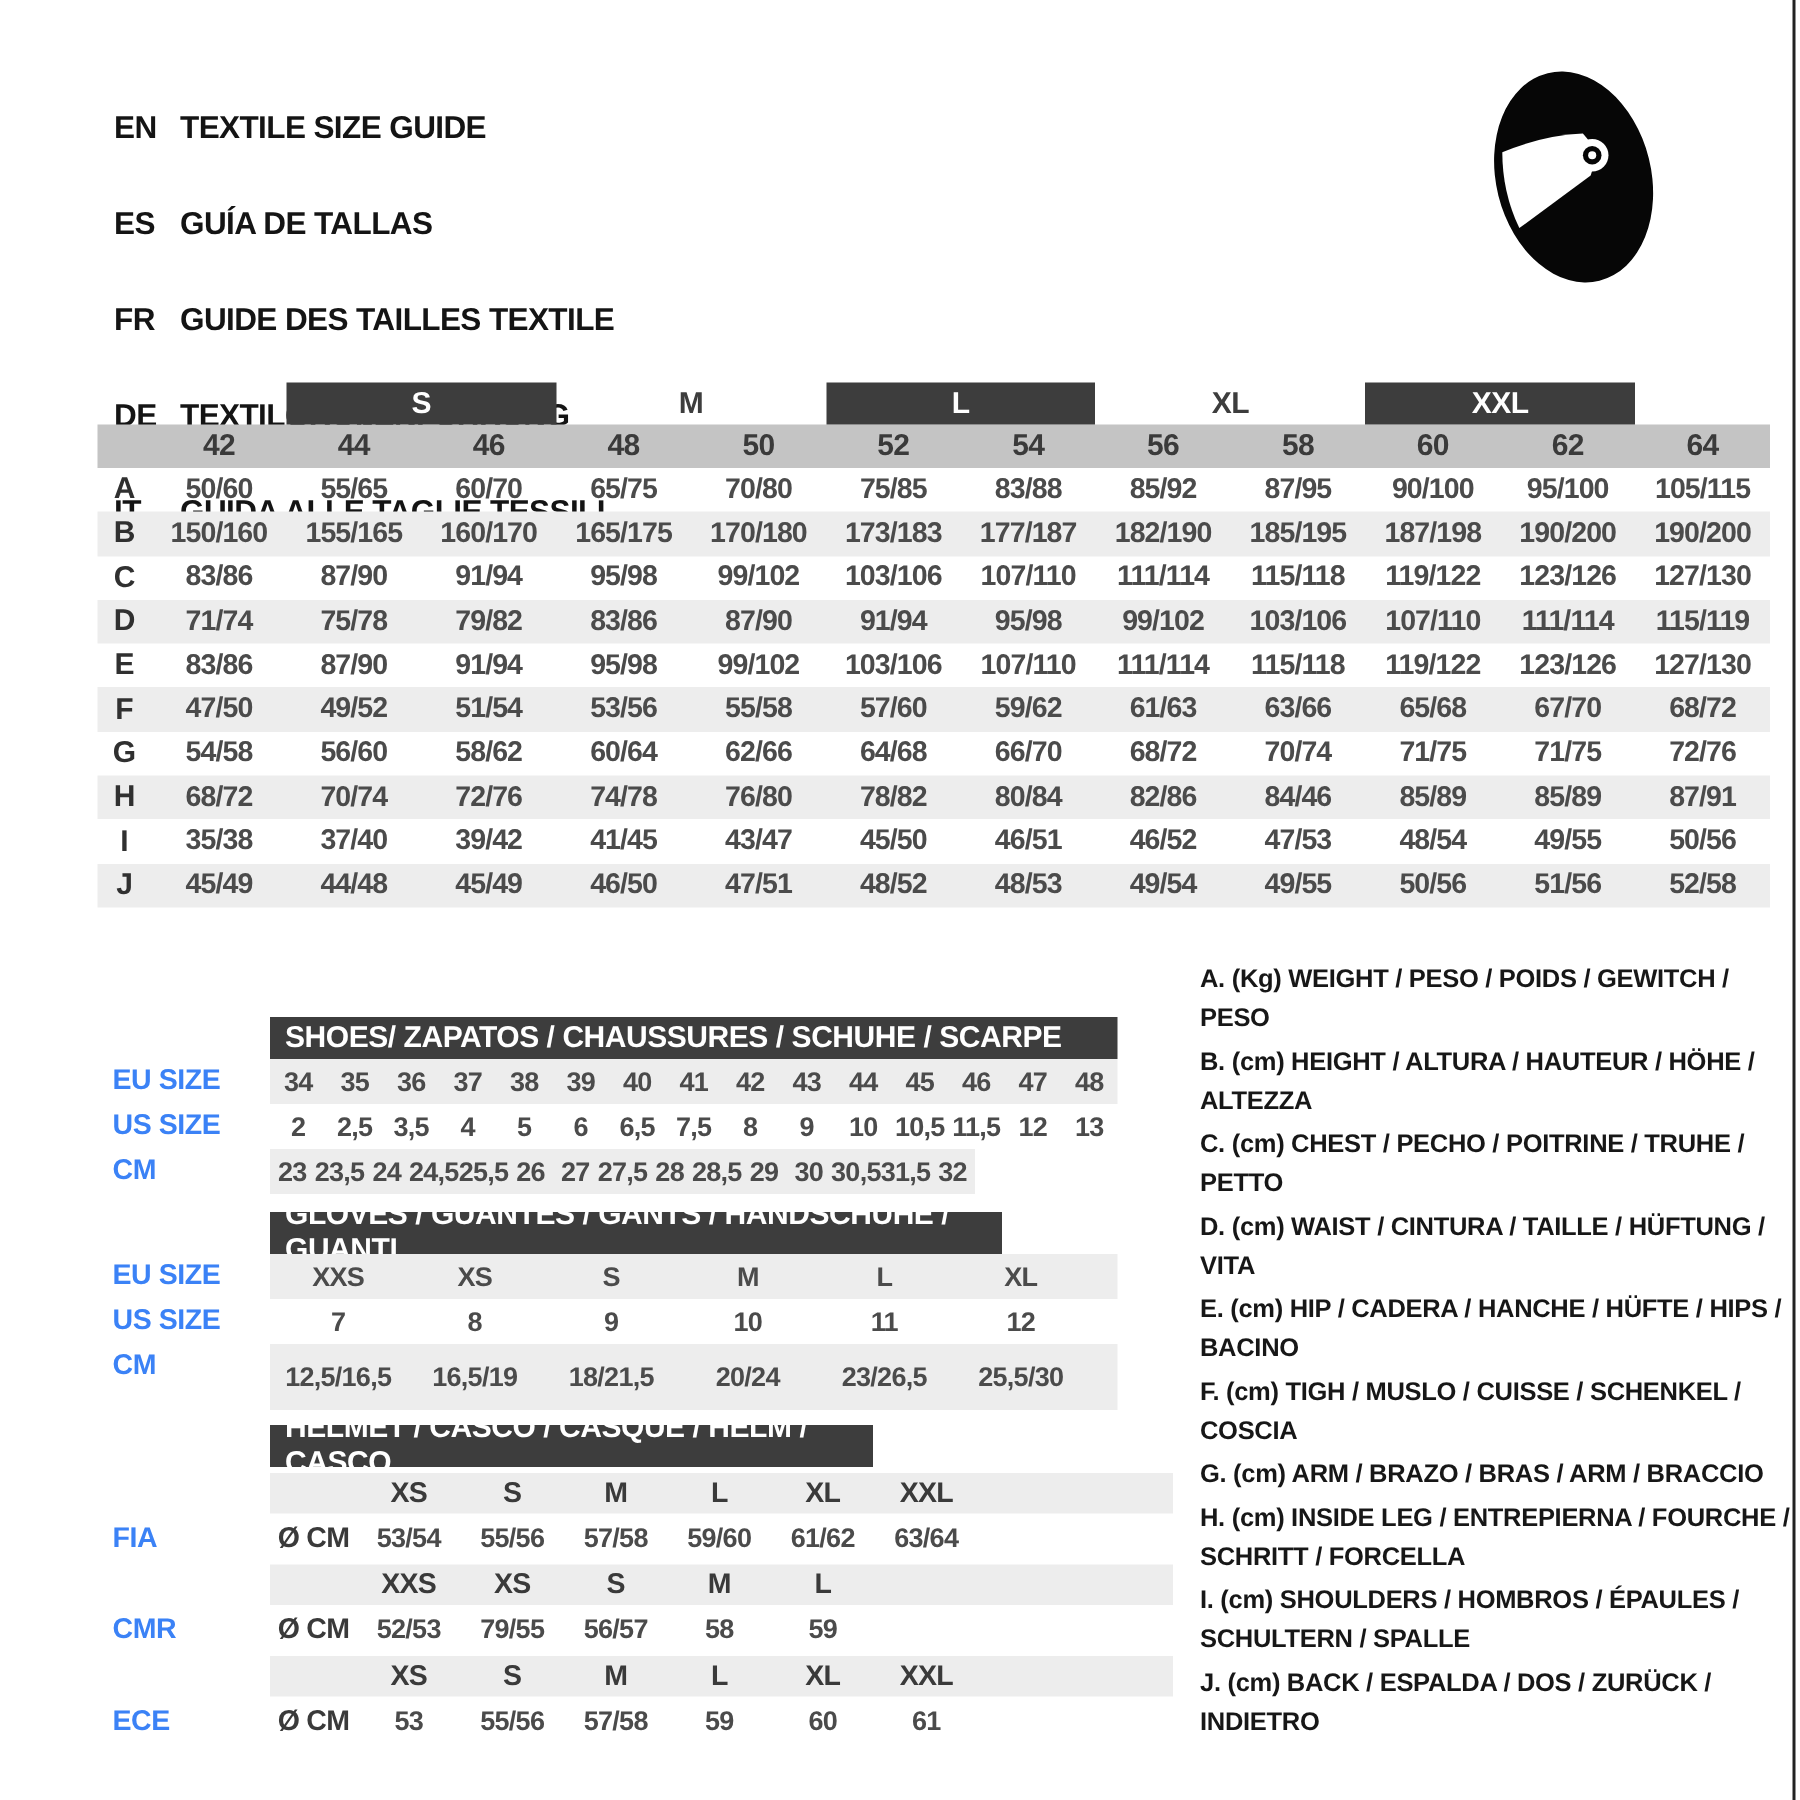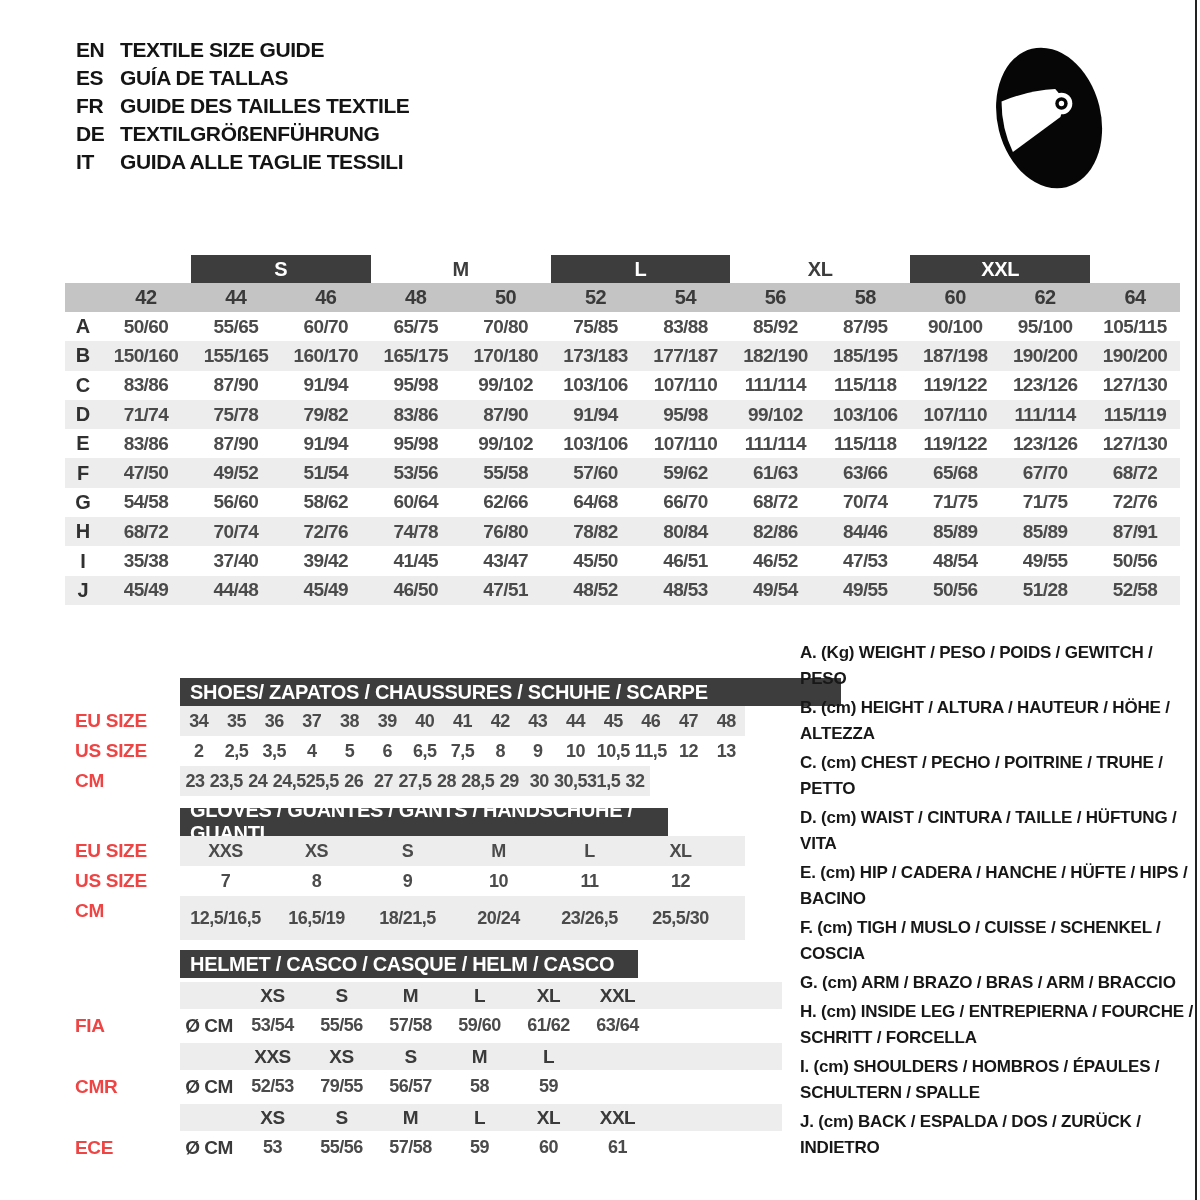--- a/index.html
+++ b/index.html
@@ -6,49 +6,49 @@
     --dark:#3d3d3d; --colsbg:#c4c4c4; --stripe:#ededed; --val:#4b4b4b; --ink:#1d1d1d;
   }
   html,body{margin:0;padding:0;background:#fff;}
   .canvas{
     position:relative;width:1200px;height:1200px;background:#ffffff;overflow:hidden;
     font-family:"Liberation Sans","DejaVu Sans",sans-serif;font-weight:bold;color:var(--ink);
     -webkit-font-smoothing:antialiased;
   }
   
   #language-list{position:absolute;left:76px;top:36px;}
-  .lang-row{display:flex;height:28px;align-items:center;font-size:21px;letter-spacing:-0.4px;color:#141414;}
+  .lang-row{display:flex;height:28px;align-items:center;font-size:21px;letter-spacing:-0.4px;color:#141414;margin-top:36px;}
   .lang-code{width:44px;}
   
   #helmet-icon{position:absolute;left:985px;top:40px;}
   
   #textile-table{position:absolute;left:65px;top:255px;width:1115px;}
   .tgrid{display:grid;grid-template-columns:36px repeat(12,1fr);}
   #size-groups{height:28px;}
   .size-group{display:flex;align-items:center;justify-content:center;font-size:20px;letter-spacing:-0.3px;color:var(--dark);}
   .size-group.boxed{background:var(--dark);color:#fff;}
   #size-cols{height:29px;background:var(--colsbg);}
   .col-cell,.letter-cell,.val-cell{display:flex;align-items:center;justify-content:center;}
   .col-cell{font-size:20px;color:#3a3a3a;letter-spacing:-0.5px;}
   .size-row{height:29.3px;}
   .size-row.stripe{background:var(--stripe);}
   .letter-cell{font-size:20px;color:#303030;}
   .val-cell{font-size:19px;color:var(--val);letter-spacing:-0.6px;}
   
   .section-bar{position:absolute;background:var(--dark);color:#fff;font-size:20px;letter-spacing:-0.3px;
     display:flex;align-items:center;padding-left:10px;height:28px;box-sizing:border-box;}
-  #shoes-bar{left:180px;top:678px;width:661px;}
+  #shoes-bar{left:180px;top:678px;width:565px;}
   #gloves-bar{left:180px;top:808px;width:488px;}
-  #helmet-bar{left:180px;top:950px;width:458px;}
+  #helmet-bar{left:180px;top:950px;width:402px;}
   
   .sheet-row{position:absolute;display:grid;align-items:center;}
   .sheet-row.stripe{background:var(--stripe);}
   .cell{display:flex;align-items:center;justify-content:center;font-size:18px;color:var(--val);letter-spacing:-0.5px;}
   .cell.hsize{font-size:19px;color:#3a3a3a;}
-  .side-label{position:absolute;left:75px;display:flex;align-items:center;font-size:19px;color:#ef4444;letter-spacing:-0.3px;}
+  .side-label{position:absolute;left:75px;display:flex;align-items:center;font-size:19px;color:#3b82f6;letter-spacing:-0.3px;}
   
   #legend{position:absolute;left:800px;top:640px;width:400px;}
   .legend-item{font-size:17px;line-height:26px;margin-bottom:3px;color:#171717;letter-spacing:-0.2px;}
   
   #right-border{position:absolute;left:1195px;top:0;width:2px;height:1200px;background:#222;}
 </style>
 </head>
 <body>
 
 <div class="canvas">
@@ -248,21 +248,21 @@
           <div class="val-cell">45/49</div>
           <div class="val-cell">44/48</div>
           <div class="val-cell">45/49</div>
           <div class="val-cell">46/50</div>
           <div class="val-cell">47/51</div>
           <div class="val-cell">48/52</div>
           <div class="val-cell">48/53</div>
           <div class="val-cell">49/54</div>
           <div class="val-cell">49/55</div>
           <div class="val-cell">50/56</div>
-          <div class="val-cell">51/28</div>
+          <div class="val-cell">51/56</div>
           <div class="val-cell">52/58</div>
         </div>
       </div>
   </div>
 
   <div id="shoes-bar" class="section-bar">SHOES/ ZAPATOS / CHAUSSURES / SCHUHE / SCARPE</div>
   <div id="gloves-bar" class="section-bar">GLOVES / GUANTES / GANTS / HANDSCHUHE / GUANTI</div>
   <div id="helmet-bar" class="section-bar">HELMET / CASCO / CASQUE / HELM / CASCO</div>
 
   <div id="built-rows">

